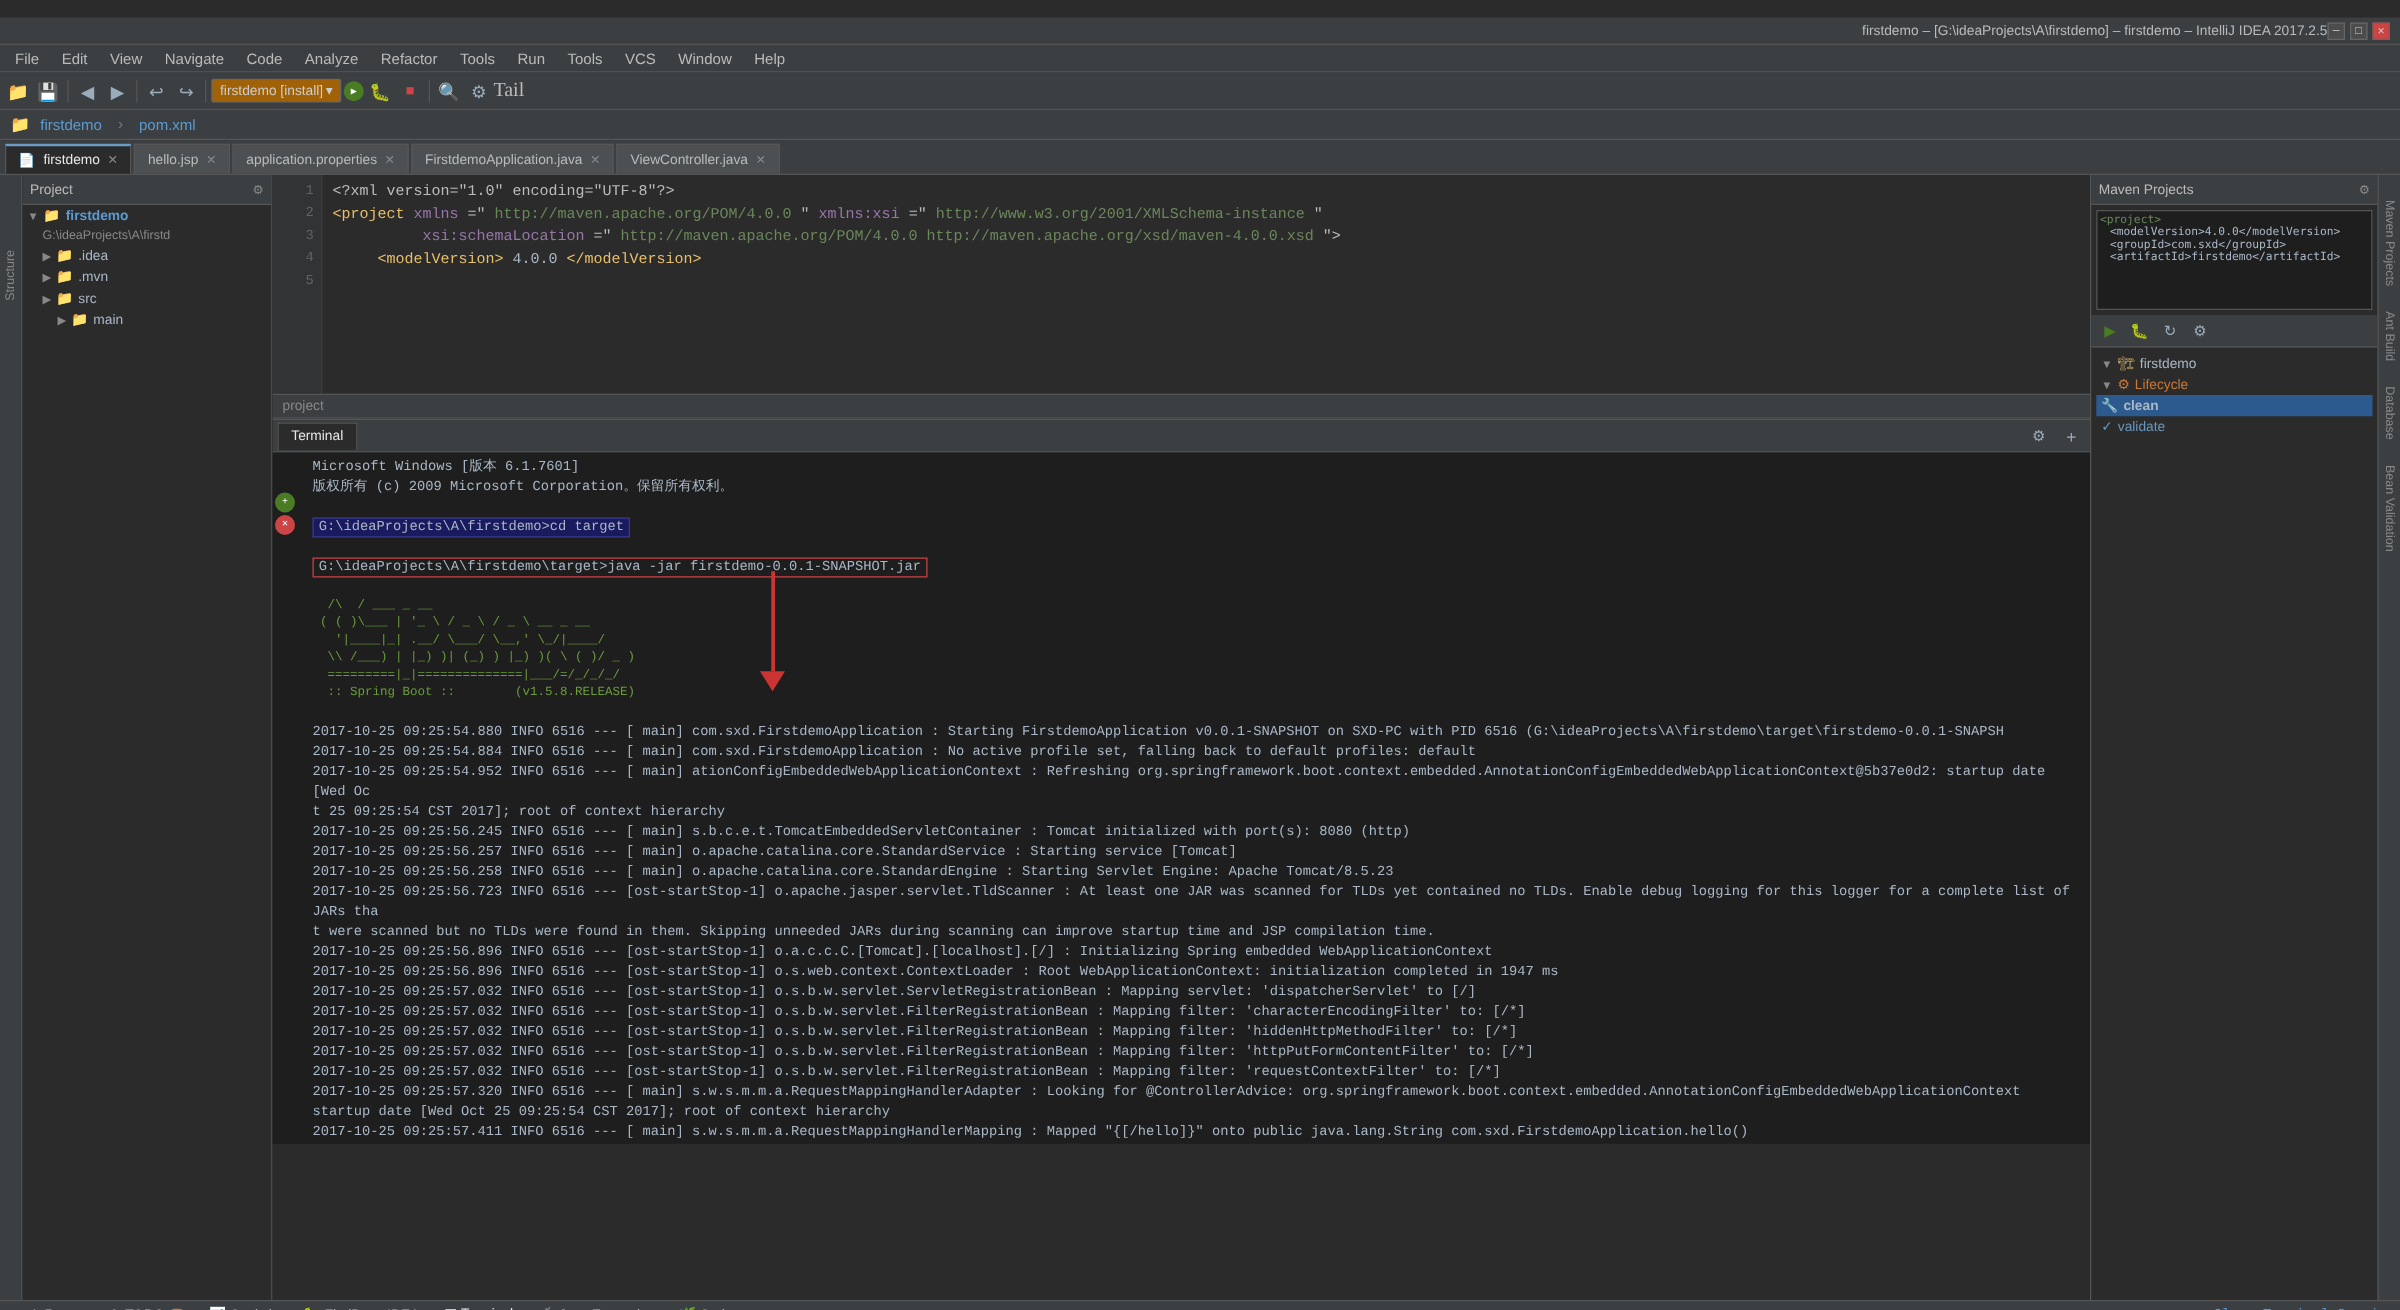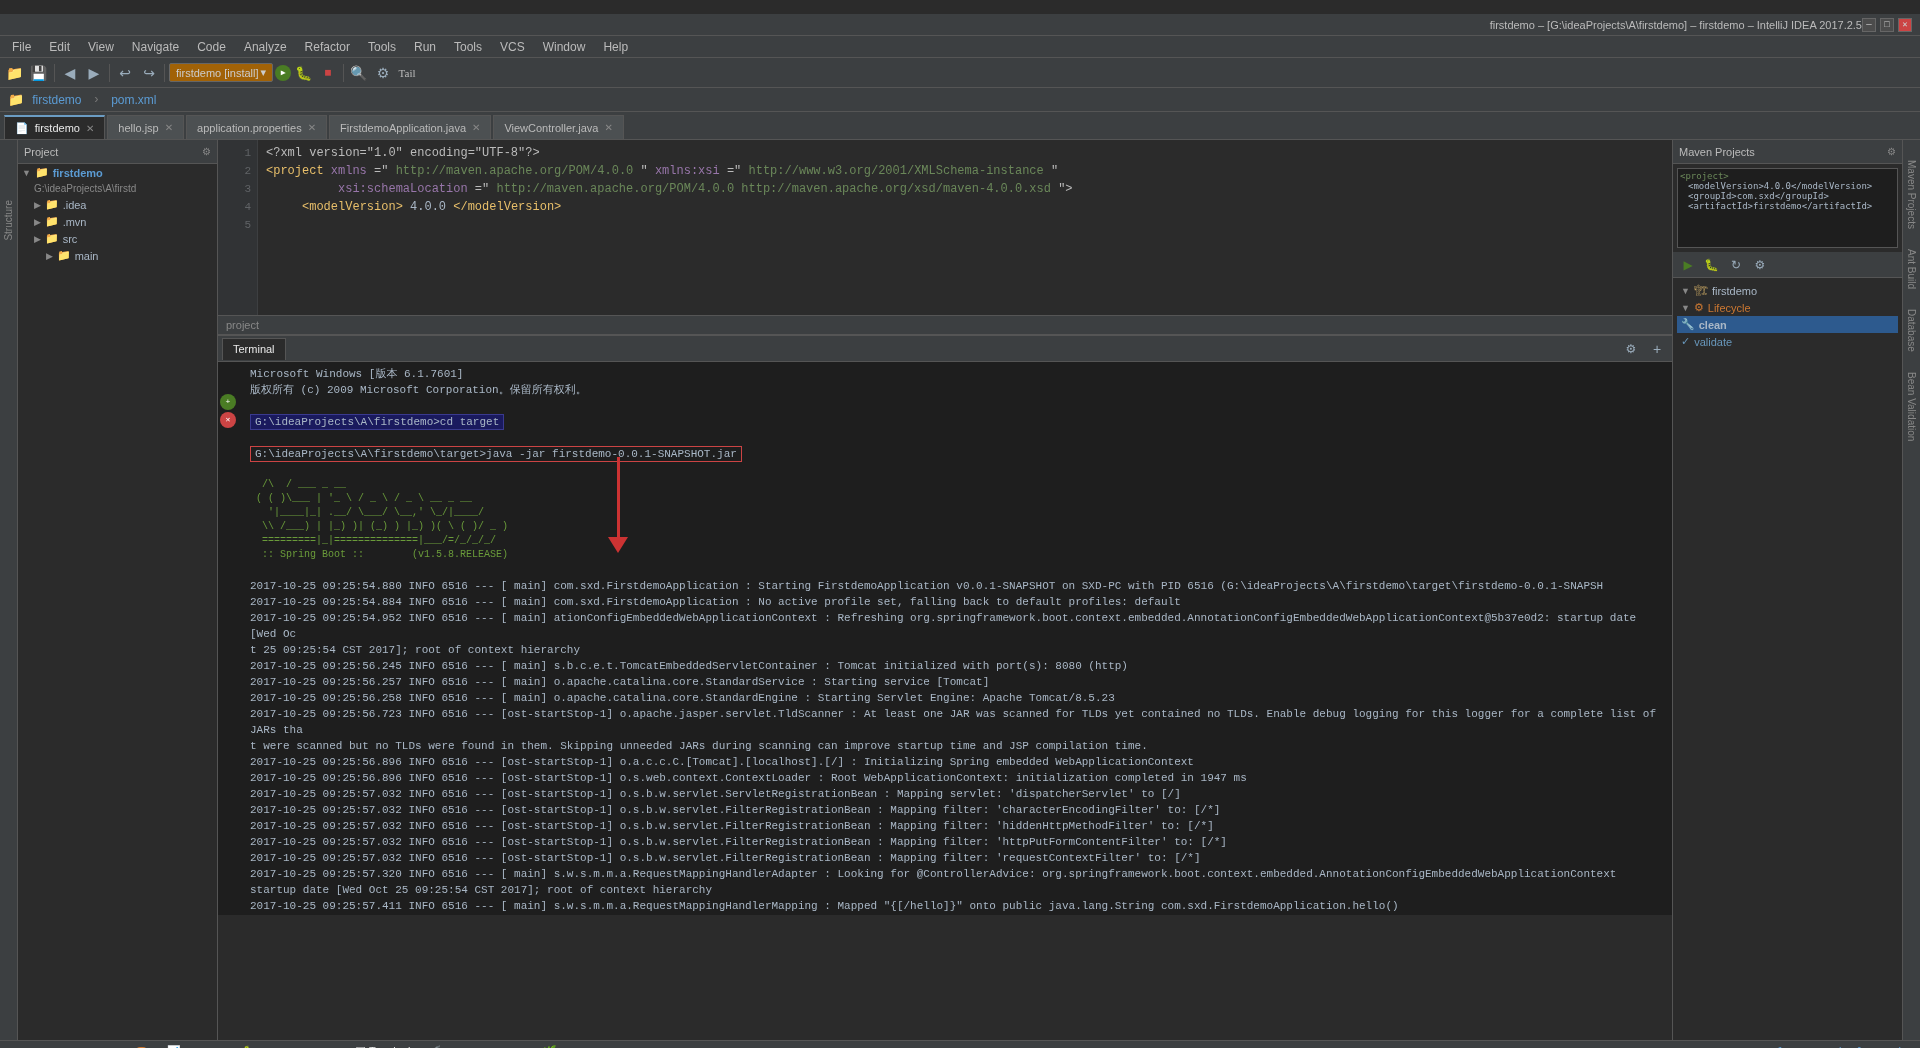--- a/index.html
+++ b/index.html
@@ -466,21 +466,21 @@
   <div class="toolbar-run-area">
     <span>firstdemo [install]</span>
     <span>▾</span>
   </div>
   <div class="run-btn" style="background:#4a7c24;">▶</div>
   <button class="toolbar-btn" style="color:#6baad8;">🐛</button>
   <button class="toolbar-btn" style="color:#cc4444;">⏹</button>
   <div class="toolbar-separator"></div>
   <button class="toolbar-btn">🔍</button>
   <button class="toolbar-btn">⚙</button>
-  <button class="toolbar-btn" style="color:#bbb; font-family: 'Segoe UI'; font-size:11px;">Tail</button>
+  <button class="toolbar-btn" style="color:#bbb; font-family: 'Segoe UI'; font-size:16px;">Tail</button>
 </div>
 
 <div class="nav-bar">
   <span style="font-size:13px; color:#c0a060; margin-right:4px;">📁</span>
   <span class="breadcrumb-item">firstdemo</span>
   <span class="breadcrumb-sep">&nbsp;›&nbsp;</span>
   <span class="breadcrumb-item">pom.xml</span>
 </div>
 
 <div class="tab-bar">

